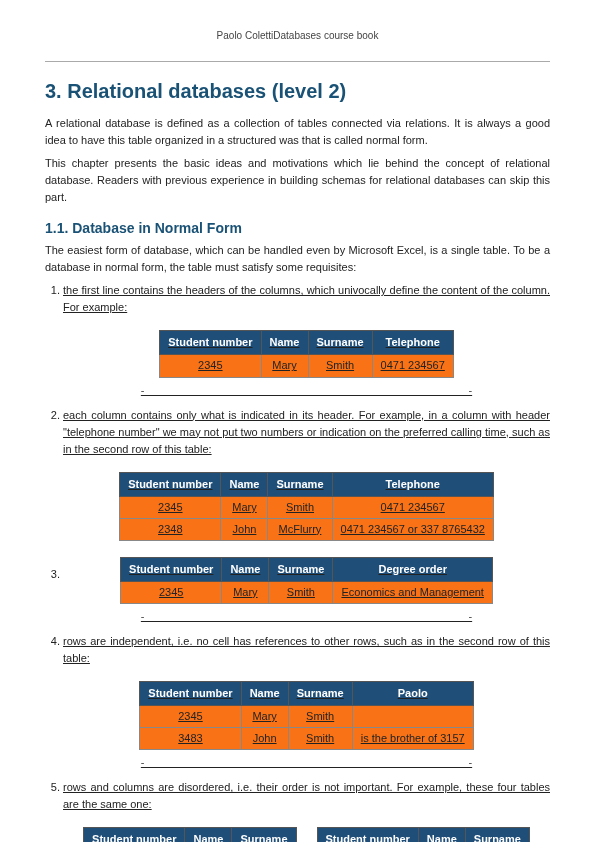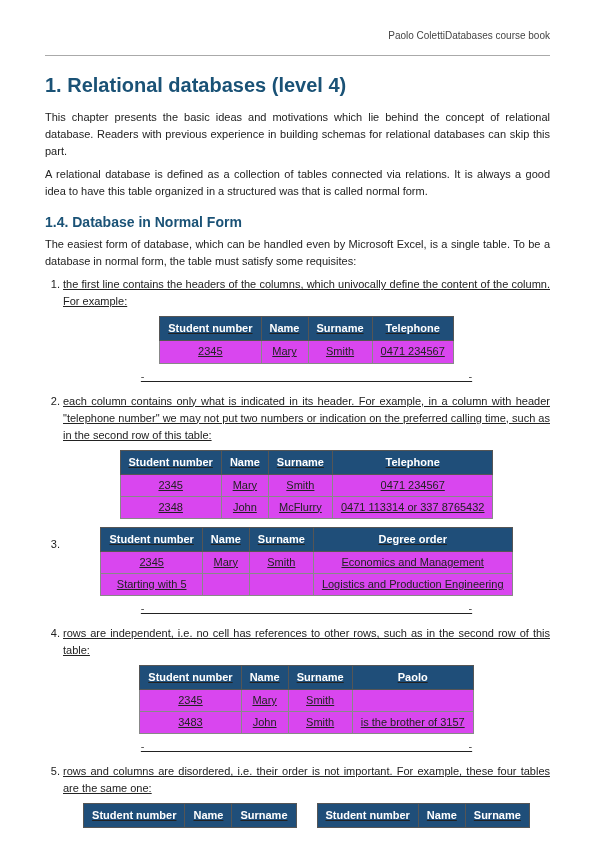--- a/index.html
+++ b/index.html
@@ -13,26 +13,26 @@
       position: relative;
     }
     .page {
       width: 595px;
       min-height: 842px;
       padding: 30px 45px 30px 45px;
       position: relative;
     }
     .header-bar {
       display: flex;
-      justify-content: flex-end;
+      justify-content: center;
       font-size: 10px;
       color: #444;
       margin-bottom: 18px;
       border-bottom: 1px solid #aaa;
-      padding-bottom: 14px;
+      padding-bottom: 20px;
     }
     h1 {
       font-size: 20px;
       color: #1a5276;
       font-weight: bold;
       margin-bottom: 12px;
     }
     h2 {
       font-size: 14px;
       color: #1a5276;
@@ -57,34 +57,35 @@
       text-decoration: underline;
     }
     .table-wrap {
       display: flex;
       justify-content: center;
       margin: 6px 0 4px 0;
     }
     table {
       border-collapse: collapse;
       font-size: 11px;
+      margin-top: 8px;
     }
     table th {
       background: #1f4e79;
       color: #fff;
       border: 1px solid #555;
       padding: 3px 8px;
       text-align: center;
       font-weight: bold;
     }
     table td {
       border: 1px solid #888;
       padding: 2px 8px;
       text-align: center;
-      background: #d946ef;
+      background: #f97316;
     }
     .dash-row {
       text-align: center;
       font-size: 11px;
       color: #444;
       margin: 2px 0;
     }
     .underline { }
     .side-by-side {
       display: flex;
@@ -96,26 +97,26 @@
 </head>
 <body>
 
 <div class="page">
 
   <div class="header-bar">
     <span>Paolo Coletti</span>
     <span>Databases course book</span>
   </div>
 
-  <h1>1.  Relational databases (level 4)</h1>
-
+  <h1>3.  Relational databases (level 2)</h1>
+
+  <p>A relational database is defined as a collection of tables connected via relations. It is always a good idea to have this table organized in a structured was that is called normal form.</p>
   <p>This chapter presents the basic ideas and motivations which lie behind the concept of relational database. Readers with previous experience in building schemas for relational databases can skip this part.</p>
-  <p>A relational database is defined as a collection of tables connected via relations. It is always a good idea to have this table organized in a structured was that is called normal form.</p>
-
-  <h2>1.4.  Database in Normal Form</h2>
+
+  <h2>1.1.  Database in Normal Form</h2>
   <p>The easiest form of database, which can be handled even by Microsoft Excel, is a single table. To be a database in <span class="underline">normal form</span>, the table must satisfy some requisites:</p>
 
   <ol>
 
     <li>
       <span>the first line contains the headers of the columns, which univocally define the content of the column. For example:</span>
       <div class="table-wrap">
         <table>
           <thead>
             <tr>
@@ -154,21 +155,21 @@
             <tr>
               <td>2345</td>
               <td>Mary</td>
               <td>Smith</td>
               <td>0471 234567</td>
             </tr>
             <tr>
               <td>2348</td>
               <td>John</td>
               <td>McFlurry</td>
-              <td>0471 113314 or 337 8765432</td>
+              <td>0471 234567 or 337 8765432</td>
             </tr>
           </tbody>
         </table>
       </div>
     </li>
 
     <li>
       <div class="table-wrap">
         <table>
           <thead>
@@ -178,26 +179,20 @@
               <th>Surname</th>
               <th>Degree order</th>
             </tr>
           </thead>
           <tbody>
             <tr>
               <td>2345</td>
               <td>Mary</td>
               <td>Smith</td>
               <td>Economics and Management</td>
-            </tr>
-            <tr>
-              <td>Starting with 5</td>
-              <td></td>
-              <td></td>
-              <td>Logistics and Production Engineering</td>
             </tr>
           </tbody>
         </table>
       </div>
       <div class="dash-row">-&nbsp;&nbsp;&nbsp;&nbsp;&nbsp;&nbsp;&nbsp;&nbsp;&nbsp;&nbsp;&nbsp;&nbsp;&nbsp;&nbsp;&nbsp;&nbsp;&nbsp;&nbsp;&nbsp;&nbsp;&nbsp;&nbsp;&nbsp;&nbsp;&nbsp;&nbsp;&nbsp;&nbsp;&nbsp;&nbsp;&nbsp;&nbsp;&nbsp;&nbsp;&nbsp;&nbsp;&nbsp;&nbsp;&nbsp;&nbsp;&nbsp;&nbsp;&nbsp;&nbsp;&nbsp;&nbsp;&nbsp;&nbsp;&nbsp;&nbsp;&nbsp;&nbsp;&nbsp;&nbsp;&nbsp;&nbsp;&nbsp;&nbsp;&nbsp;&nbsp;&nbsp;&nbsp;&nbsp;&nbsp;&nbsp;&nbsp;&nbsp;&nbsp;&nbsp;&nbsp;&nbsp;&nbsp;&nbsp;&nbsp;&nbsp;&nbsp;&nbsp;&nbsp;&nbsp;&nbsp;&nbsp;&nbsp;&nbsp;&nbsp;&nbsp;&nbsp;&nbsp;&nbsp;&nbsp;&nbsp;&nbsp;&nbsp;&nbsp;&nbsp;&nbsp;&nbsp;&nbsp;&nbsp;&nbsp;&nbsp;&nbsp;&nbsp;&nbsp;&nbsp;&nbsp;&nbsp;-</div>
     </li>
 
     <li>
       <span>rows are independent, i.e. no cell has references to other rows, such as in the second row of this table:</span>
       <div class="table-wrap">

